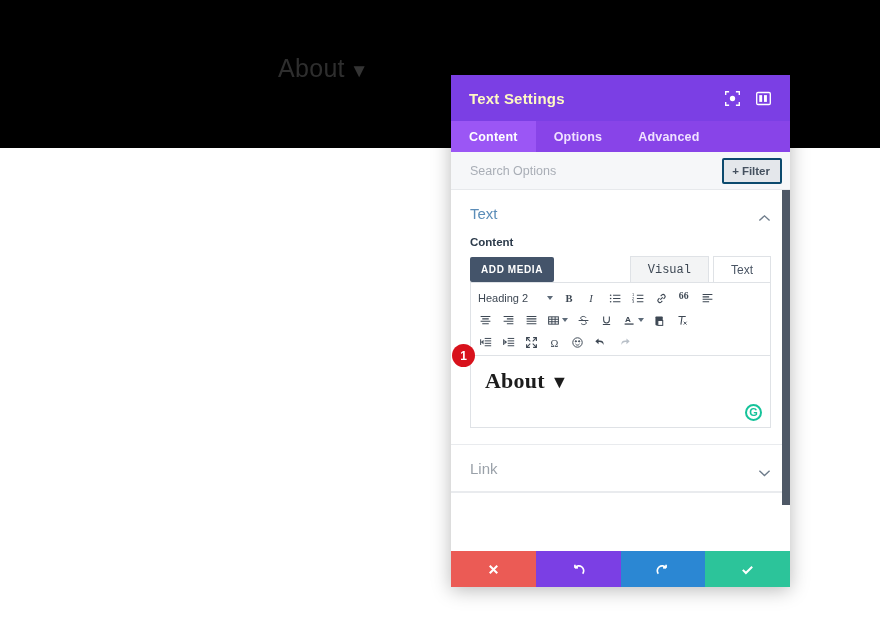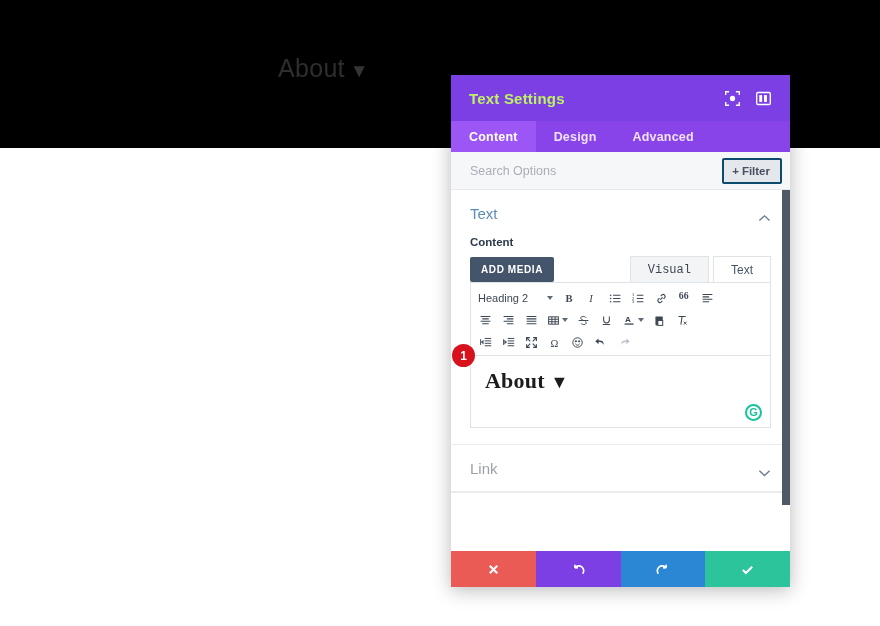--- a/index.html
+++ b/index.html
@@ -37,21 +37,21 @@
     overflow: hidden;
   }
 
   
   .m-head {
     height: 46px; background: #7b3fe4;
     display: flex; align-items: center; padding: 0 18px;
     flex: 0 0 auto;
   }
   .m-title {
-    color: #bef264; font-size: 15px; font-weight: bold; letter-spacing: .2px;
+    color: #fef9c3; font-size: 15px; font-weight: bold; letter-spacing: .2px;
     flex: 1 1 auto;
   }
   .m-head-icons { display: flex; gap: 14px; align-items: center; }
   .hicon { width: 17px; height: 17px; display: block; cursor: pointer; }
 
   
   .m-tabs {
     height: 31px; background: #8844e8; display: flex; flex: 0 0 auto;
   }
   .m-tab {
@@ -194,21 +194,21 @@
           <rect x="2" y="3" width="16" height="14" rx="1.5"></rect>
           <rect x="5" y="6" width="3.4" height="8" fill="#ffffff" stroke="none"></rect>
           <rect x="10.6" y="6" width="3.4" height="8" fill="#ffffff" stroke="none"></rect>
         </svg>
       </span>
     </div>
   </div>
 
   <div class="m-tabs">
     <div class="m-tab active">Content</div>
-    <div class="m-tab">Design</div>
+    <div class="m-tab">Options</div>
     <div class="m-tab">Advanced</div>
   </div>
 
   <div class="m-search">
     <input type="text" placeholder="Search Options" style="">
     <div class="filter-btn">
       <span class="plus">+</span><span>Filter</span>
     </div>
   </div>
 

